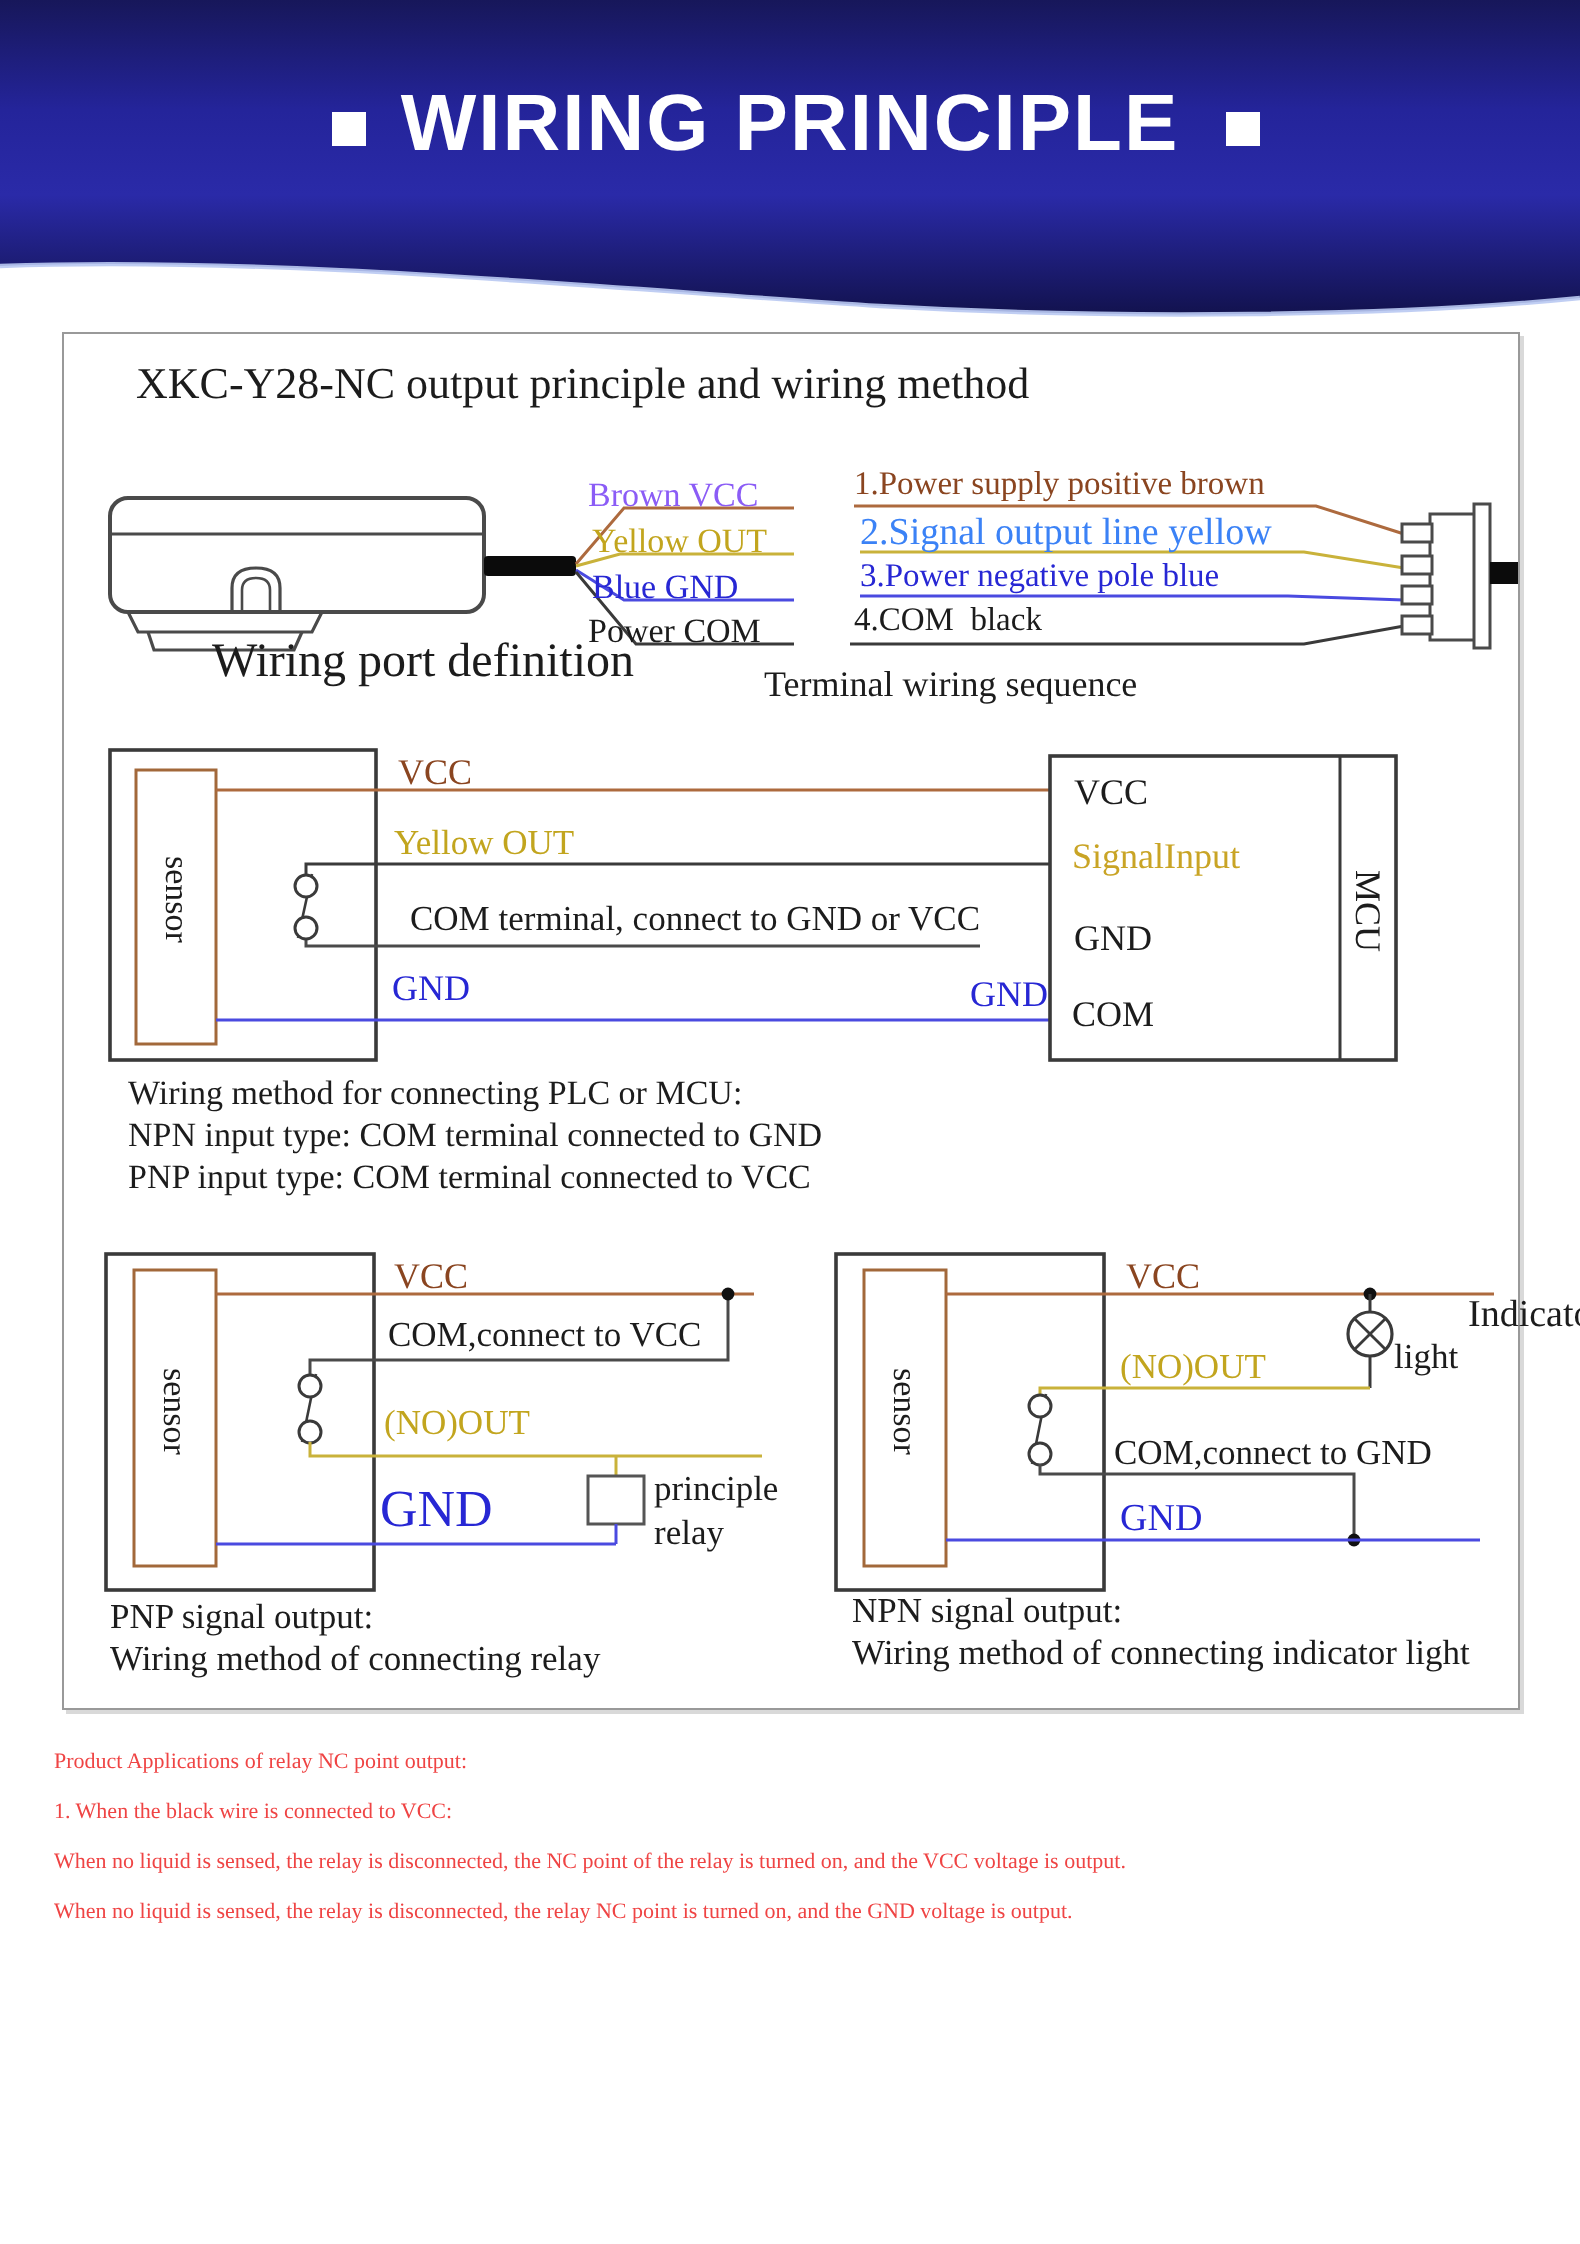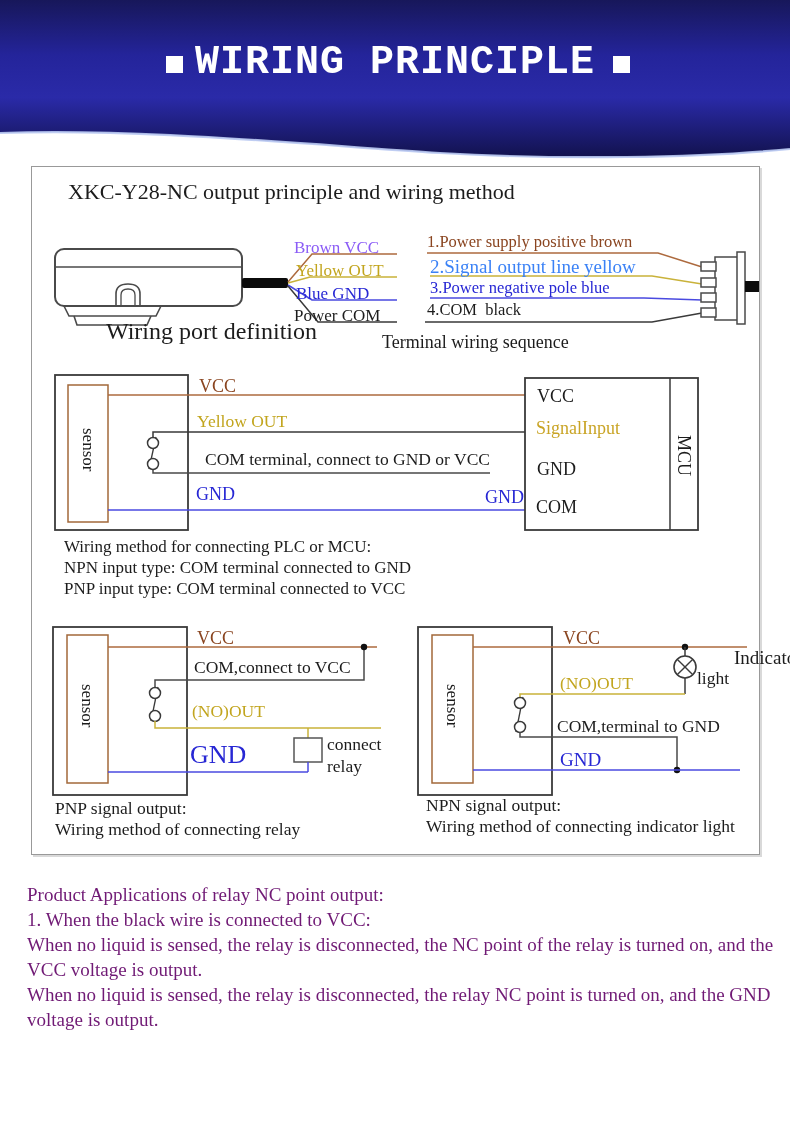--- a/index.html
+++ b/index.html
@@ -1,30 +1,30 @@
 <!DOCTYPE html>
 <html><head>
 <meta charset="utf-8">
 <style>
   html,body{margin:0;padding:0;background:#ffffff;}
   body{width:790px;height:1122px;position:relative;overflow:hidden;
        font-family:"Liberation Serif",serif;}
   .header{position:absolute;left:0;top:0;width:790px;height:162px;}
   .header-title{position:absolute;left:0;top:40px;width:790px;text-align:center;
-       color:#ffffff;font-family:Liberation Mono, monospace;font-weight:bold;
+       color:#ffffff;font-family:Liberation Sans, sans-serif;font-weight:bold;
        font-size:40px;letter-spacing:1px;}
   .sq{position:absolute;width:17px;height:17px;background:#ffffff;}
   .panel{position:absolute;left:31px;top:166px;width:727px;height:687px;
        border:1px solid #999;background:#ffffff;box-shadow:2px 2px 0 rgba(0,0,0,0.15);}
   .overlay{position:absolute;left:0;top:0;pointer-events:none;}
   .lbl{position:absolute;white-space:pre;line-height:1.12;color:#1c1c1c;text-align:right;}
   .vtext{position:absolute;white-space:pre;line-height:20px;font-size:17px;
        transform-origin:0 0;transform:rotate(90deg);color:#1c1c1c;}
-  .apps{position:absolute;left:27px;top:869px;width:750px;font-size:19px;
-       line-height:25px;color:#701a75;margin-top:13px;}
+  .apps{position:absolute;left:27px;top:869px;width:750px;font-size:11px;
+       line-height:25px;color:#ef4444;}
   .apps div{margin:0;}
 </style>
 </head>
 <body>
 
 <div class="header">
   <svg width="790" height="162" viewBox="0 0 790 162">
     <defs>
       <linearGradient id="hg" x1="0" y1="0" x2="0" y2="1">
         <stop offset="0" stop-color="#17175a"></stop>
@@ -154,29 +154,29 @@
 <div class="vtext" style="left:694px;top:435px;font-size:18px">MCU</div>
 <div class="lbl" style="left:64px;top:537px;font-size:17px">Wiring method for connecting PLC or MCU:</div>
 <div class="lbl" style="left:64px;top:558px;font-size:17px">NPN input type: COM terminal connected to GND</div>
 <div class="lbl" style="left:64px;top:579px;font-size:17px">PNP input type: COM terminal connected to VCC</div>
 
 <div class="vtext" style="left:97px;top:684px">sensor</div>
 <div class="lbl" style="left:197px;top:628px;font-size:18px;color:#8a4520">VCC</div>
 <div class="lbl" style="left:194px;top:658px;font-size:17.5px">COM,connect to VCC</div>
 <div class="lbl" style="left:192px;top:702px;font-size:17.5px;color:#c2a51e">(NO)OUT</div>
 <div class="lbl" style="left:190px;top:740px;font-size:26px;color:#2727d4">GND</div>
-<div class="lbl" style="left:327px;top:735px;font-size:17.5px">connect</div>
+<div class="lbl" style="left:327px;top:735px;font-size:17.5px">principle</div>
 <div class="lbl" style="left:327px;top:757px;font-size:17.5px">relay</div>
 <div class="lbl" style="left:55px;top:799px;font-size:17.5px">PNP signal output:</div>
 <div class="lbl" style="left:55px;top:820px;font-size:17.5px">Wiring method of connecting relay</div>
 
 <div class="vtext" style="left:462px;top:684px">sensor</div>
 <div class="lbl" style="left:563px;top:628px;font-size:18px;color:#8a4520">VCC</div>
 <div class="lbl" style="left:560px;top:674px;font-size:17.5px;color:#c2a51e">(NO)OUT</div>
-<div class="lbl" style="left:557px;top:717px;font-size:17.5px">COM,terminal to GND</div>
+<div class="lbl" style="left:557px;top:717px;font-size:17.5px">COM,connect to GND</div>
 <div class="lbl" style="left:560px;top:749px;font-size:19px;color:#2727d4">GND</div>
 <div class="lbl" style="left:734px;top:647px;font-size:19px">Indicator</div>
 <div class="lbl" style="left:697px;top:669px;font-size:17.5px">light</div>
 <div class="lbl" style="left:426px;top:796px;font-size:17.5px">NPN signal output:</div>
 <div class="lbl" style="left:426px;top:817px;font-size:17.5px">Wiring method of connecting indicator light</div>
 
 <div class="apps">
   <div>Product Applications of relay NC point output:</div>
   <div>1. When the black wire is connected to VCC:</div>
   <div>When no liquid is sensed, the relay is disconnected, the NC point of the relay is turned on, and the VCC voltage is output.</div>

